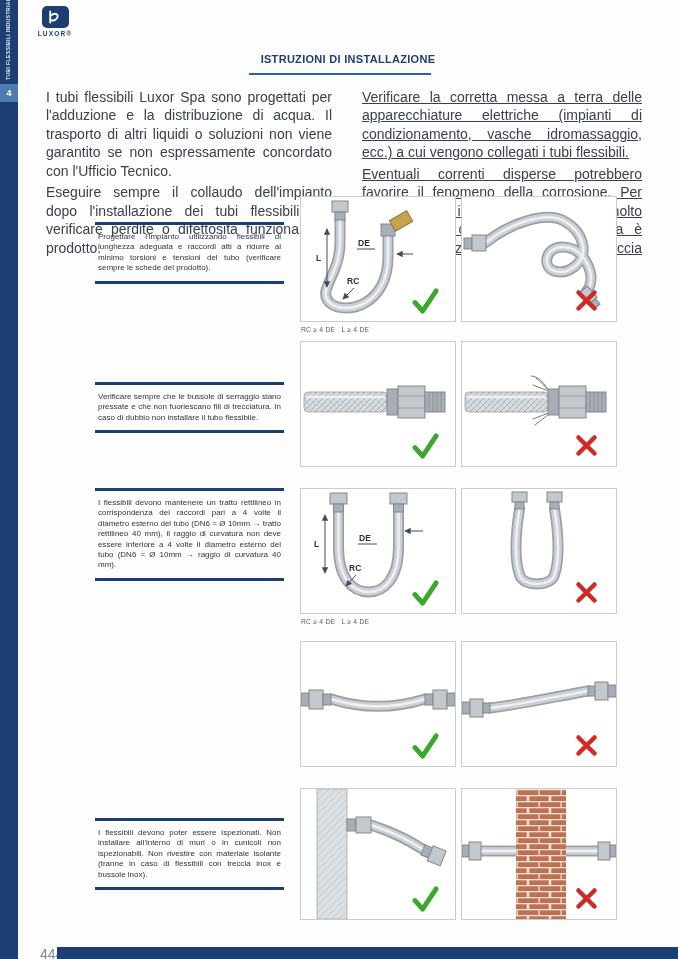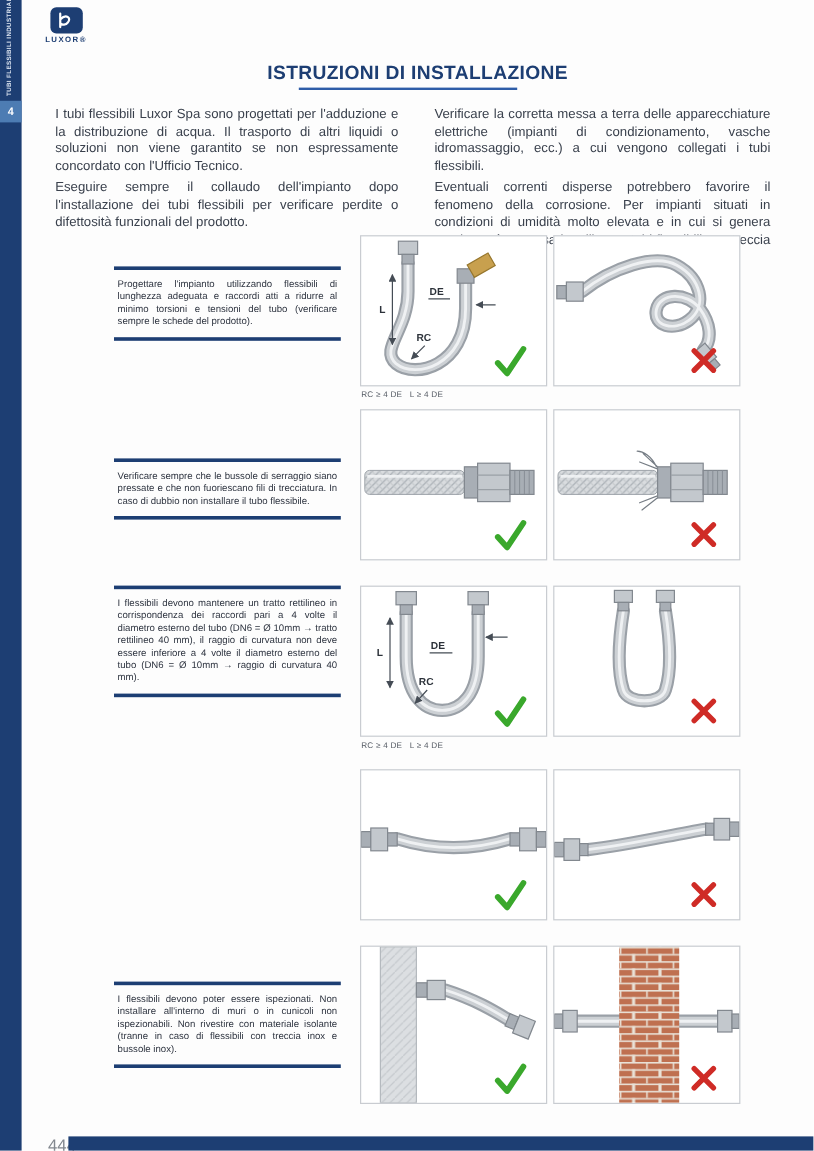--- a/index.html
+++ b/index.html
@@ -14,28 +14,28 @@
             font-size:9px;font-weight:bold;display:flex;align-items:center;justify-content:center;}
 
   
   .logo-wrap{position:absolute;left:36px;top:6px;width:38px;text-align:center;}
   .logo-mark{width:27px;height:22px;background:#1d3e73;border-radius:5px;margin:0 auto;
              display:flex;align-items:center;justify-content:center;}
   .brand{font-size:6.5px;font-weight:bold;color:#1d3e73;letter-spacing:1.2px;margin-top:2px;}
 
   
   .title{position:absolute;top:53px;left:18px;right:0;margin:0;text-align:center;
-         font-size:16px;font-weight:bold;color:#1d3e73;letter-spacing:.3px;}
+         font-size:11px;font-weight:bold;color:#1d3e73;letter-spacing:.3px;}
   .title-rule{position:absolute;top:73px;left:249px;width:182px;height:2px;background:#2f5da8;}
 
   
-  .intro{position:absolute;font-size:11px;line-height:1.32;color:#3a414d;text-align:justify;}
+  .intro{position:absolute;font-size:14px;line-height:1.32;color:#3a414d;text-align:justify;}
   .intro p{margin:0 0 3px 0;}
   .col-left{left:46px;top:88px;width:286px;}
-  .col-right{left:362px;top:88px;width:280px;}
+  .col-right{left:362px;top:88px;width:280px;text-decoration:underline;}
 
   
   .note{position:absolute;left:95px;width:189px;border-top:3px solid #1d3e73;border-bottom:3px solid #1d3e73;
         padding:7px 3px;box-sizing:border-box;font-size:8px;line-height:1.3;color:#2e3440;text-align:justify;margin-top:12px;}
   .note p{margin:0;}
 
   
   .panel{position:absolute;width:156px;height:126px;margin:0;background:#ffffff;
          border:1px solid #c9ccd1;box-sizing:border-box;}
   .panel.tall{height:132px;}

